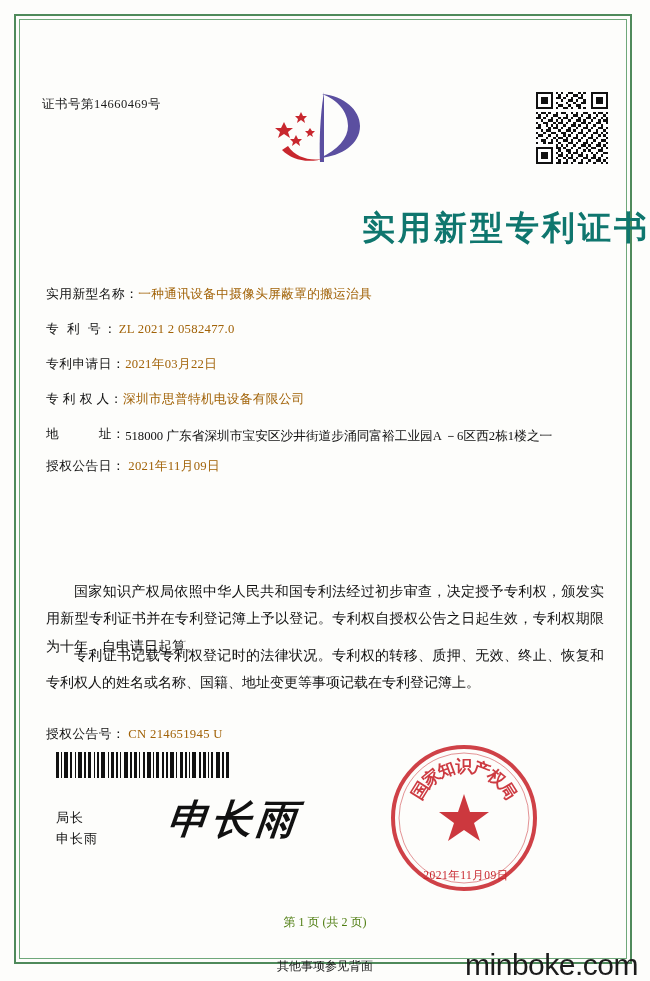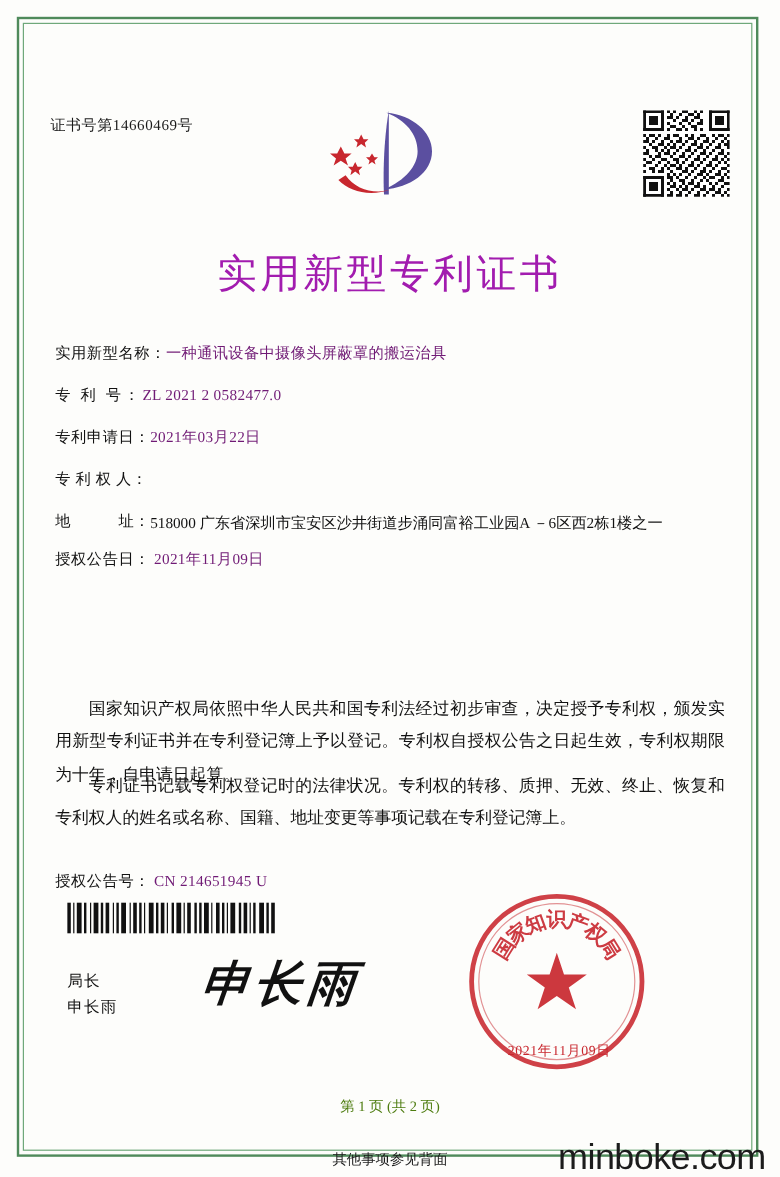--- a/index.html
+++ b/index.html
@@ -60,25 +60,25 @@
   .qr {
     position: absolute;
     right: 42px; top: 92px;
     width: 72px; height: 72px;
   }
 
   .title {
     position: absolute;
     left: 0; right: 0;
     top: 206px;
-    text-align: center;
+    text-align: right;
     font-size: 33px;
-    font-weight: normal;
+    font-weight: bold;
     letter-spacing: 3px;
-    color: #a21caf;
+    color: #0f766e;
     font-family: "Liberation Serif", "DejaVu Serif", serif;
   }
 
   .fields {
     position: absolute;
     left: 46px; top: 285px;
     width: 560px;
     font-size: 12.7px;
     line-height: 1.5;
   }
@@ -88,21 +88,21 @@
     margin-bottom: 16px;
     white-space: nowrap;
   }
   .f-label {
     flex: 0 0 auto;
     color: #111;
     letter-spacing: 0.5px;
   }
   .f-value {
     flex: 1 1 auto;
-    color: #701a75;
+    color: #a16207;
     letter-spacing: 0.3px;
     white-space: nowrap;
   }
   .f-label.sp {
     letter-spacing: 2.6px;
   }
   .addr-wrap {
     display: flex;
     margin-bottom: 8px;
   }
@@ -483,20 +483,21 @@
     <div class="field-row">
       <span class="f-label sp">专 利 号：</span>
       <span class="f-value">ZL 2021 2 0582477.0</span>
     </div>
     <div class="field-row">
       <span class="f-label">专利申请日：</span>
       <span class="f-value">2021年03月22日</span>
     </div>
     <div class="field-row">
       <span class="f-label">专 利 权 人：</span>
+      <span class="f-value">深圳市思普特机电设备有限公司</span>
     </div>
     <div class="addr-wrap">
       <span class="f-label">地　　　址：</span>
       <span class="addr-value">518000 广东省深圳市宝安区沙井街道步涌同富裕工业园A －6区西2栋1楼之一</span>
     </div>
     <div class="grant-row">
       <div class="grant-left">
         <span class="f-label">授权公告日：</span>
         <span class="f-value">2021年11月09日</span>
       </div>

